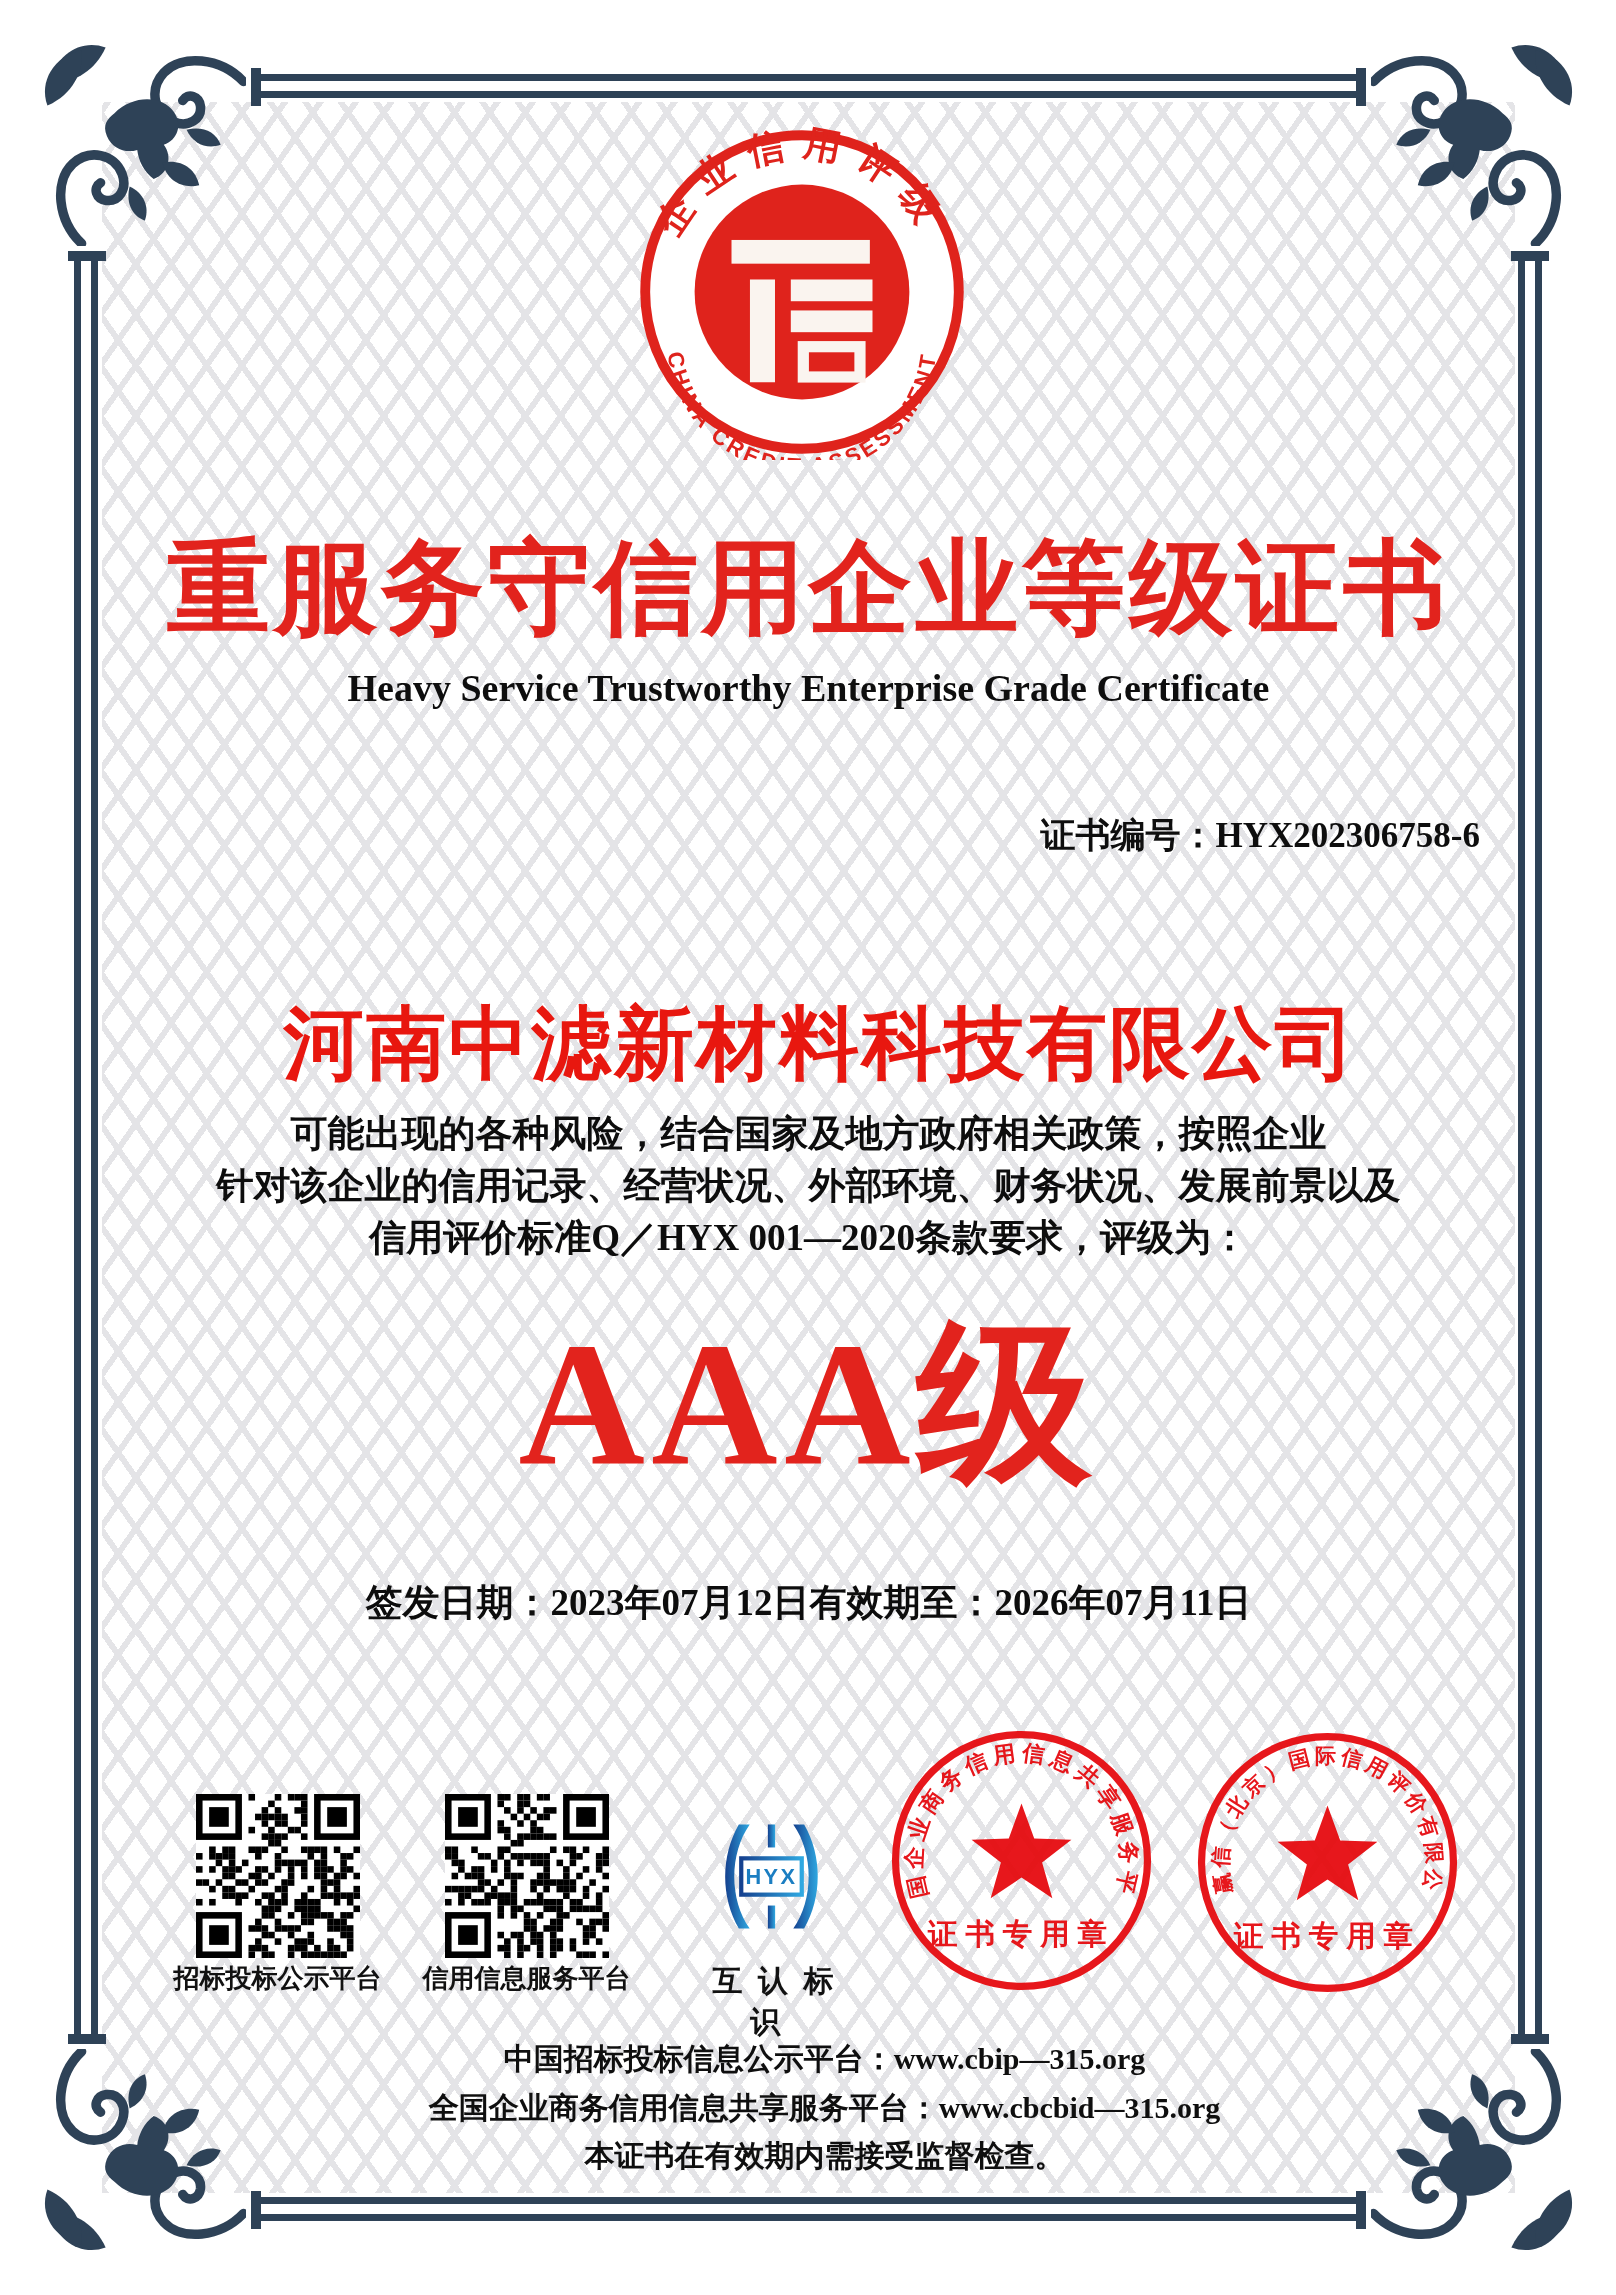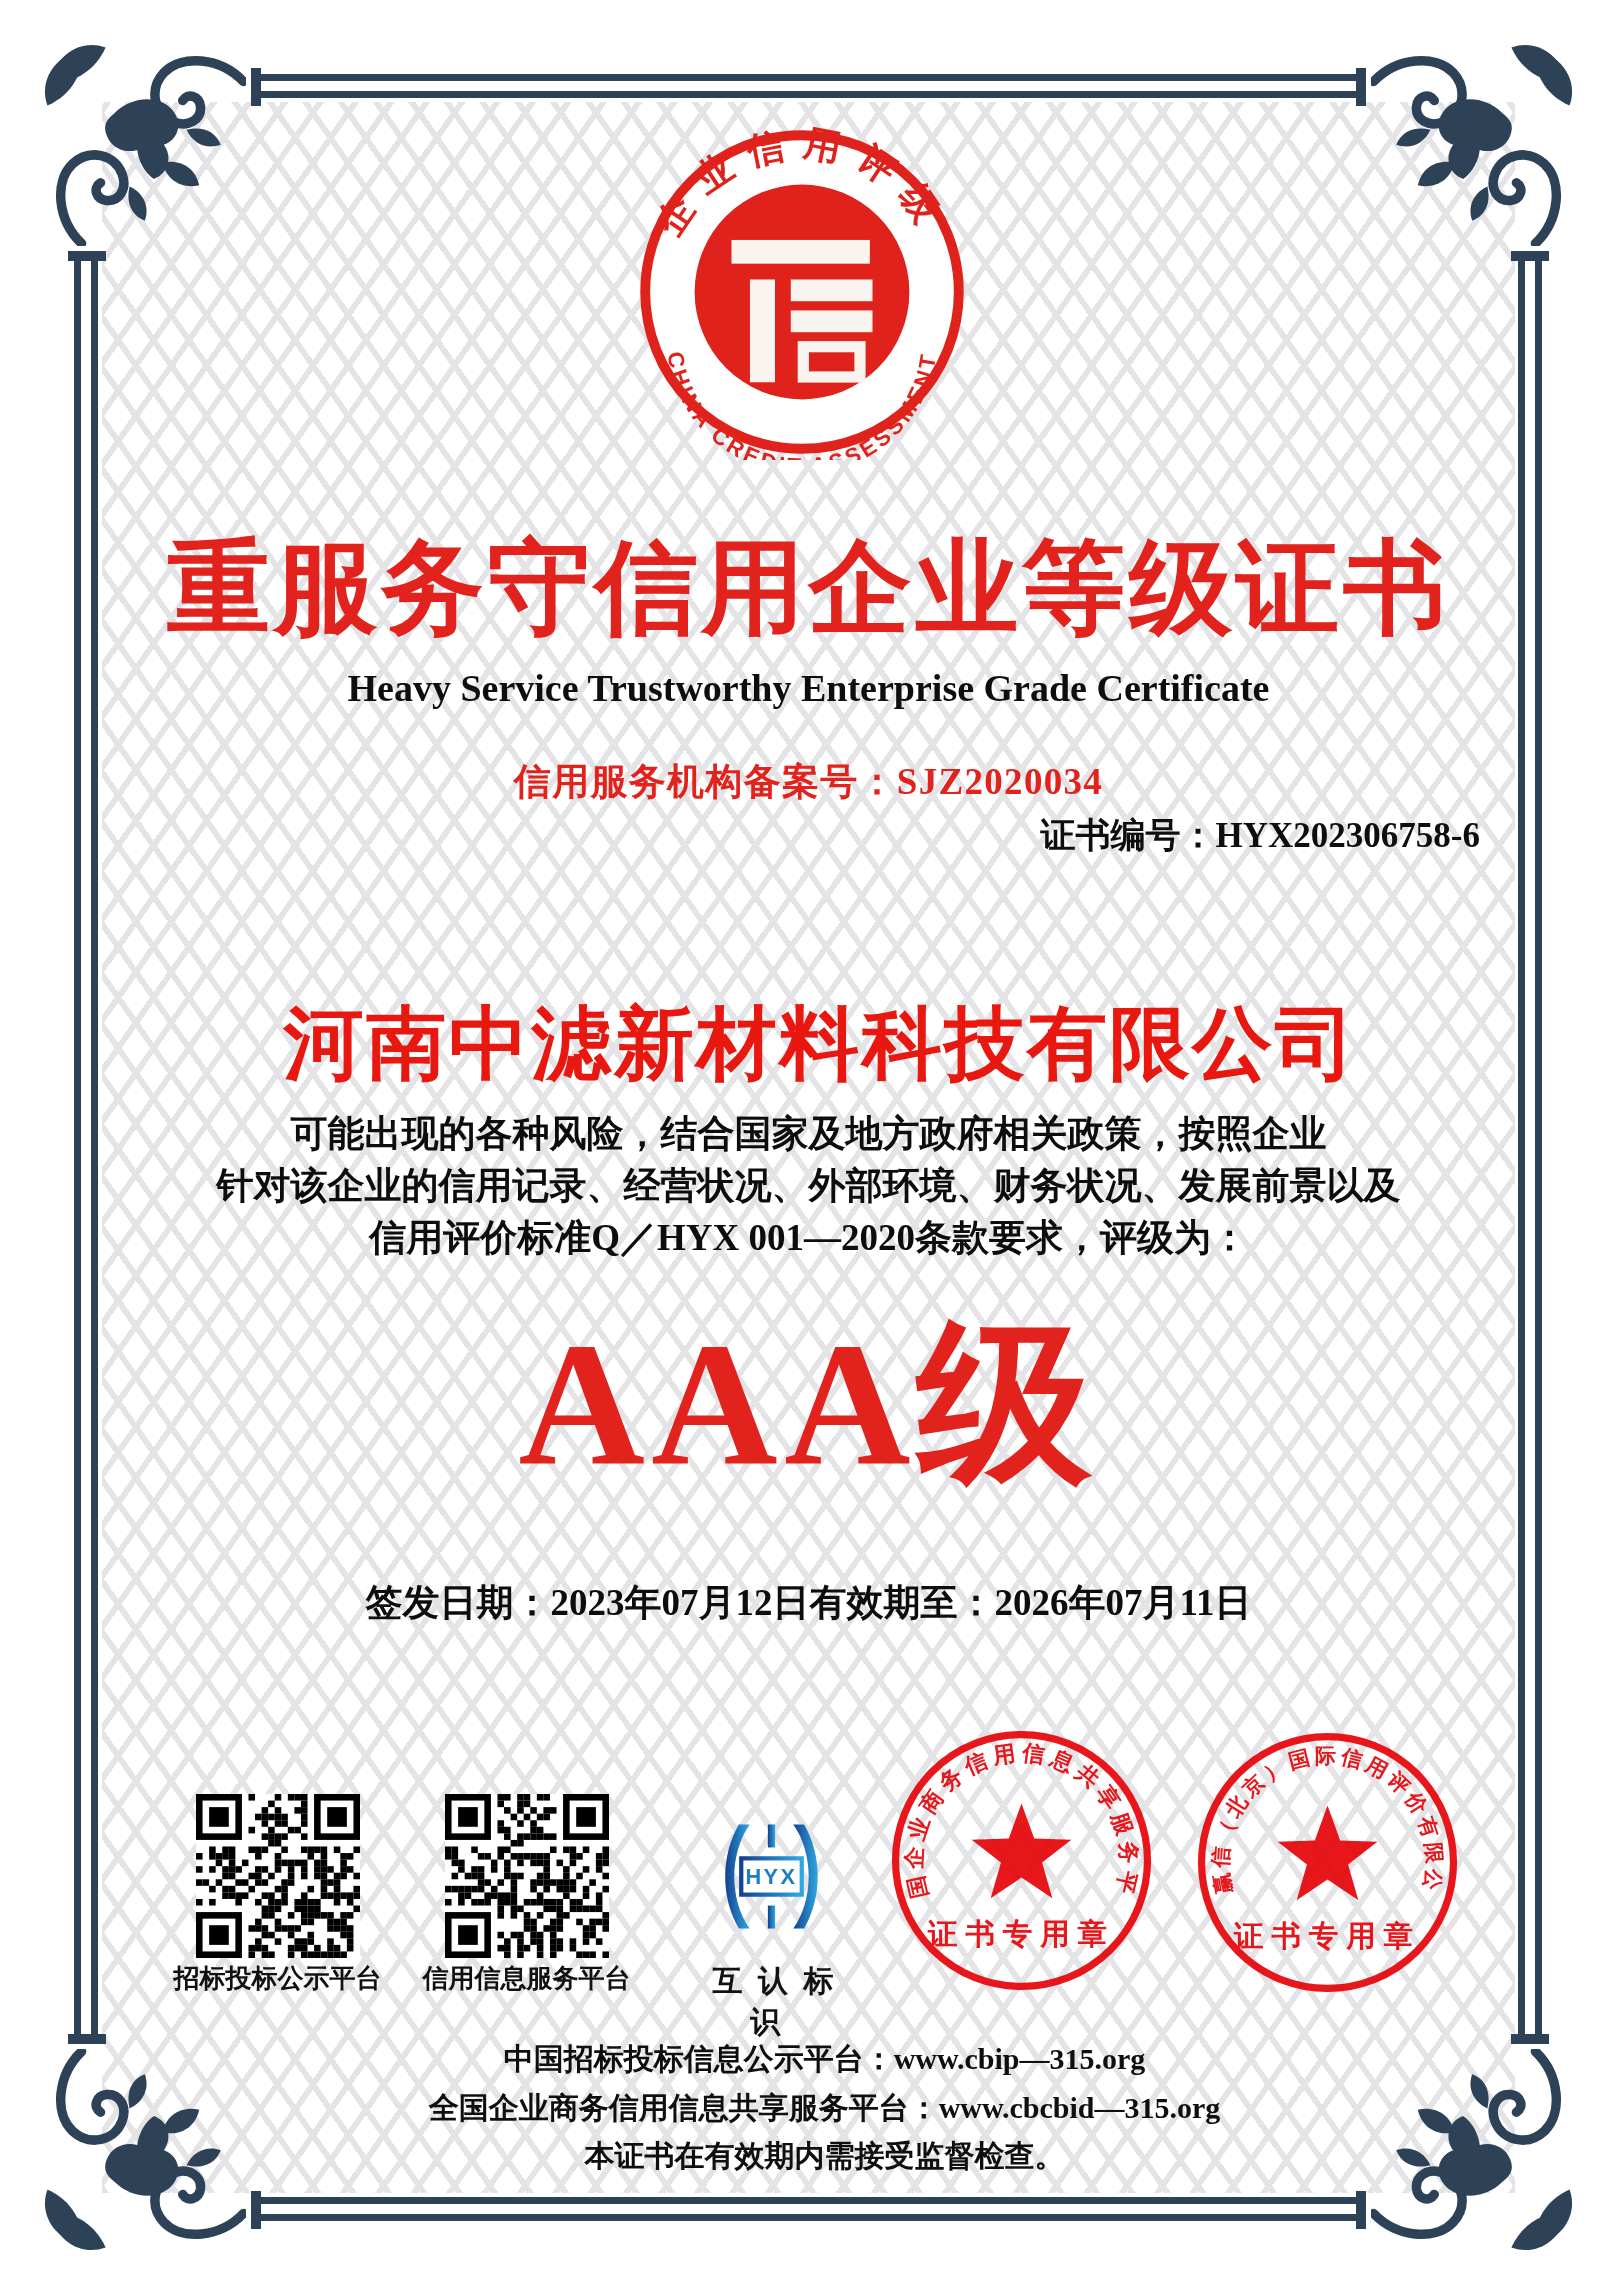--- a/index.html
+++ b/index.html
@@ -144,21 +144,20 @@
     <text font-size="56" font-weight="bold" fill="#df231c" letter-spacing="24">
       <textPath href="#seal-arc-top" startOffset="50%" text-anchor="middle">企业信用评级</textPath>
     </text>
     <text font-size="34" font-weight="bold" fill="#df231c" letter-spacing="5" font-family="Liberation Sans, sans-serif">
       <textPath href="#seal-arc-bot" startOffset="50%" text-anchor="middle">CHINA CREDIT ASSESSMENT</textPath>
     </text>
   </svg>
 
   <div id="title" class="center">重服务守信用企业等级证书</div>
   <div id="subtitle" class="center">Heavy Service Trustworthy Enterprise Grade Certificate</div>
-  <div id="record" class="center">信用服务机构备案号：SJZ2020034</div>
   <div id="certno">证书编号：HYX202306758-6</div>
 
   <div id="company" class="center">河南中滤新材料科技有限公司</div>
 
   <div id="body-text" class="center">
     <div>可能出现的各种风险，结合国家及地方政府相关政策，按照企业</div>
     <div>针对该企业的信用记录、经营状况、外部环境、财务状况、发展前景以及</div>
     <div>信用评价标准Q／HYX 001—2020条款要求，评级为：</div>
   </div>
 

